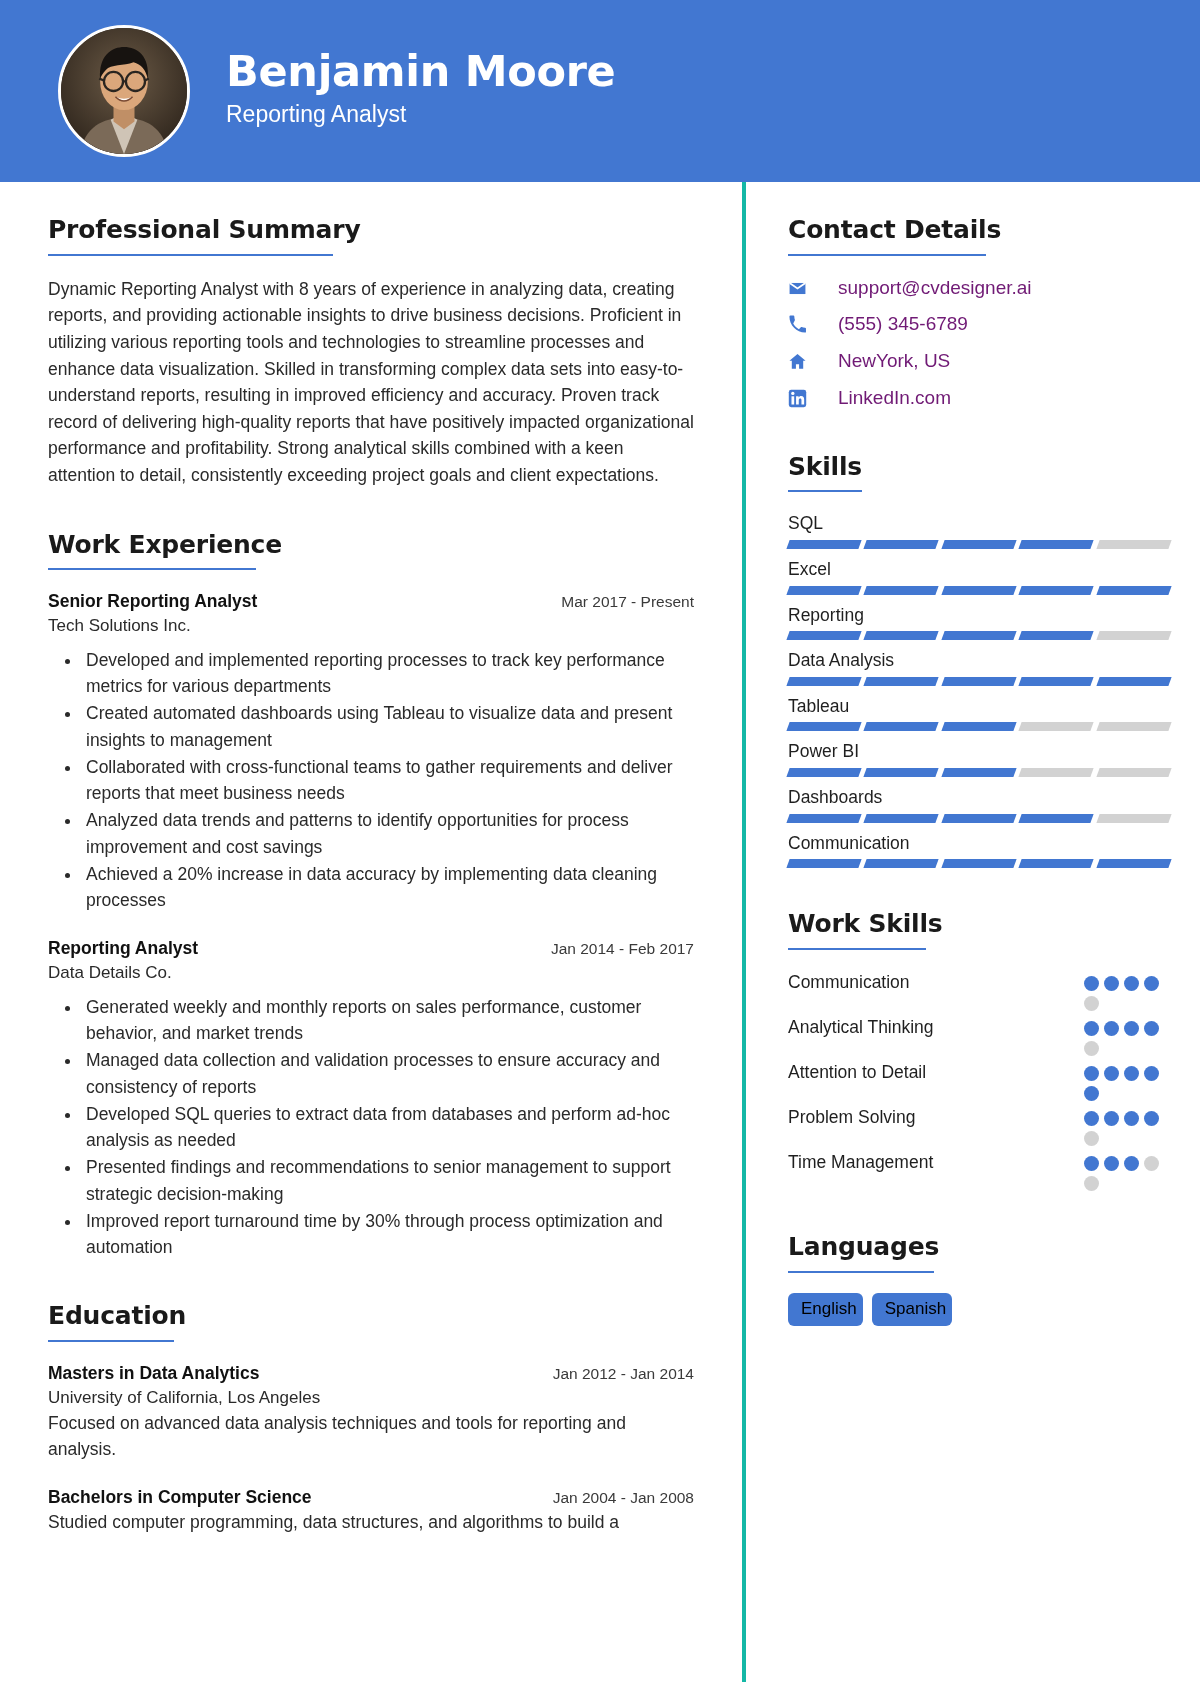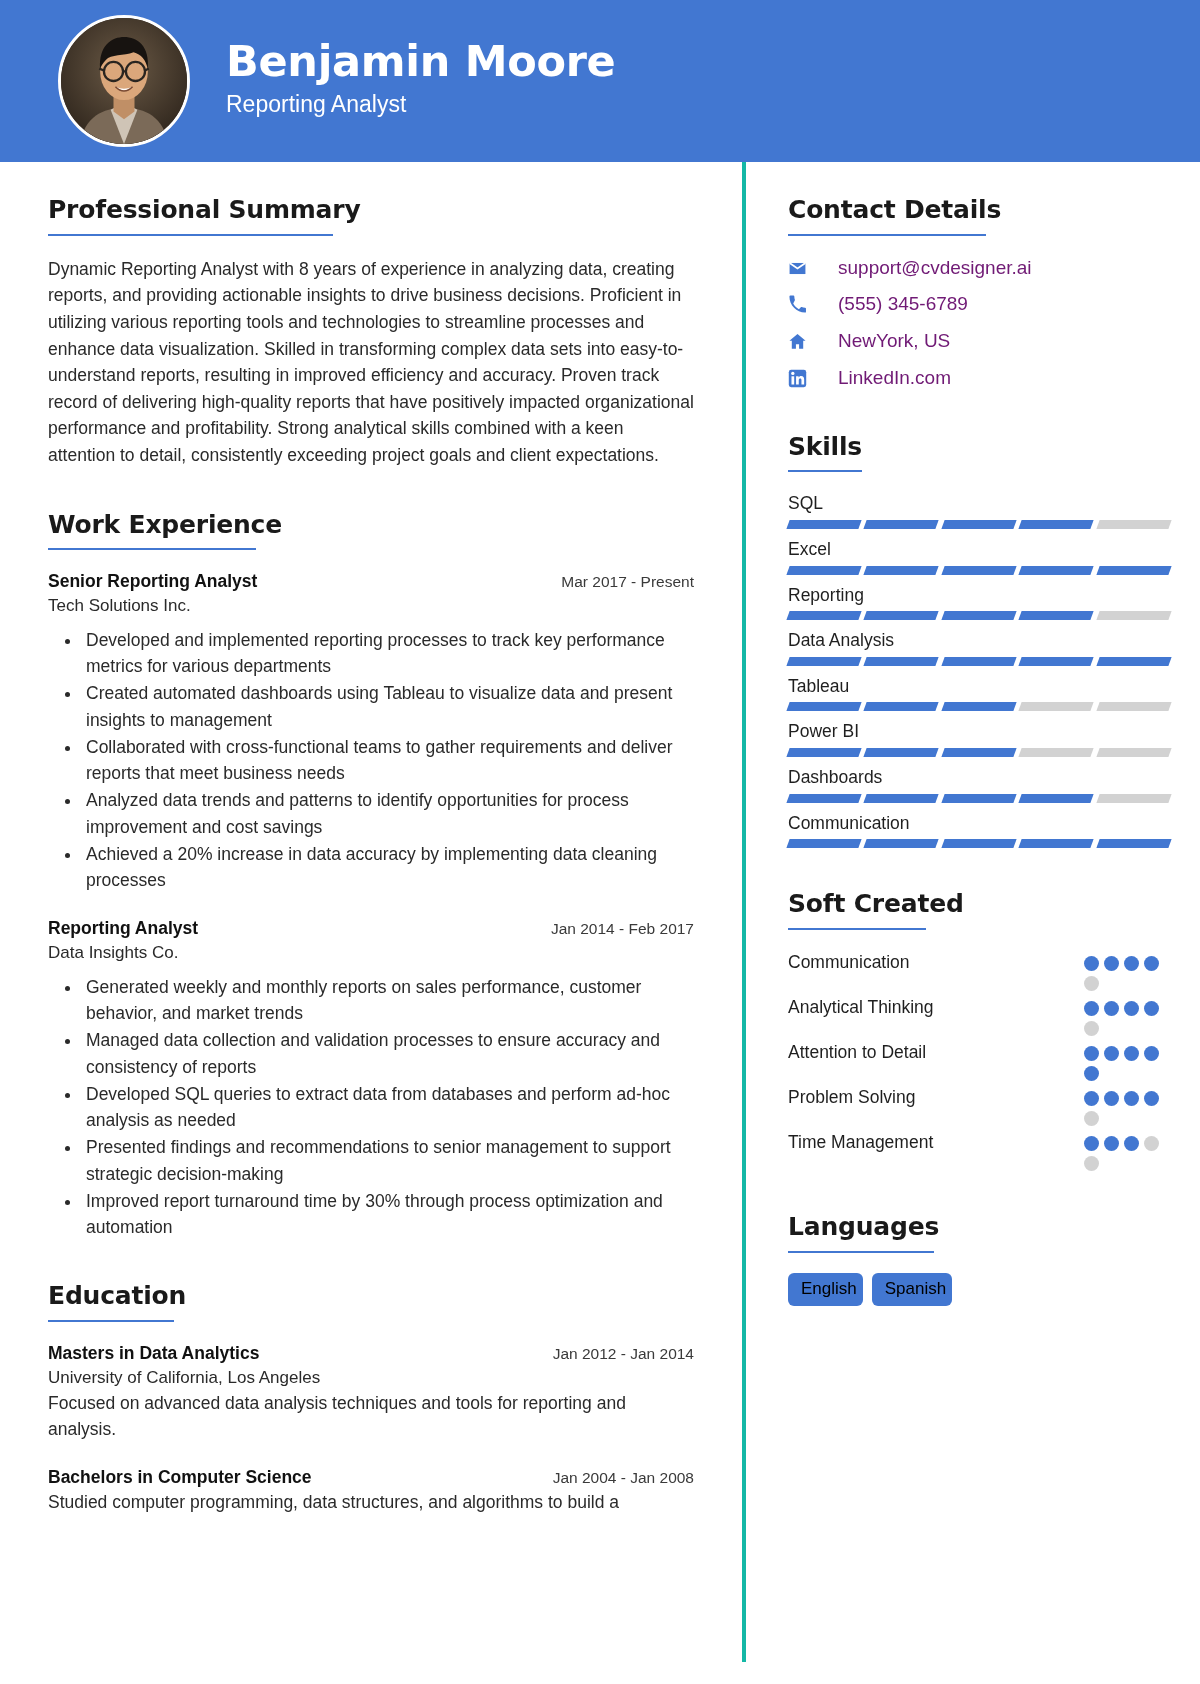--- a/index.html
+++ b/index.html
@@ -14,21 +14,21 @@
   .page {
     width: 1200px;
     min-height: 1684px;
     background: #ffffff;
     position: relative;
     overflow: hidden;
   }
 
   
   .header {
-    height: 162px;
+    height: 182px;
     background: #4277d1;
     display: flex;
     align-items: center;
     padding-left: 58px;
   }
   .avatar {
     width: 132px;
     height: 132px;
     border-radius: 50%;
     border: 3px solid #ffffff;
@@ -301,21 +301,21 @@
                 <li>Collaborated with cross-functional teams to gather requirements and deliver reports that meet business needs</li>
                 <li>Analyzed data trends and patterns to identify opportunities for process improvement and cost savings</li>
                 <li>Achieved a 20% increase in data accuracy by implementing data cleaning processes</li>
               </ul>
             </div>
             <div class="entry">
               <div class="entry-top">
                 <div class="entry-title">Reporting Analyst</div>
                 <div class="entry-dates">Jan 2014 - Feb 2017</div>
               </div>
-              <div class="entry-org">Data Insights Co.</div>
+              <div class="entry-org">Data Details Co.</div>
               <ul class="bullets">
                 <li>Generated weekly and monthly reports on sales performance, customer behavior, and market trends</li>
                 <li>Managed data collection and validation processes to ensure accuracy and consistency of reports</li>
                 <li>Developed SQL queries to extract data from databases and perform ad-hoc analysis as needed</li>
                 <li>Presented findings and recommendations to senior management to support strategic decision-making</li>
                 <li>Improved report turnaround time by 30% through process optimization and automation</li>
               </ul>
             </div>
           </div>
       </div>
@@ -470,21 +470,21 @@
                 <span class="seg on"></span>
                 <span class="seg on"></span>
                 <span class="seg on"></span>
                 <span class="seg on"></span>
               </div>
             </div>
           </div>
       </div>
 
       <div class="sec-block">
-        <div class="sec-h">Soft Created</div>
+        <div class="sec-h">Work Skills</div>
         <div class="sec-rule rule-soft"></div>
         <div id="soft-list">
             <div class="soft-row">
               <div class="soft-name">Communication</div>
               <div class="soft-dots">
                 <span class="dot on"></span>
                 <span class="dot on"></span>
                 <span class="dot on"></span>
                 <span class="dot on"></span>
                 <span class="dot"></span>

